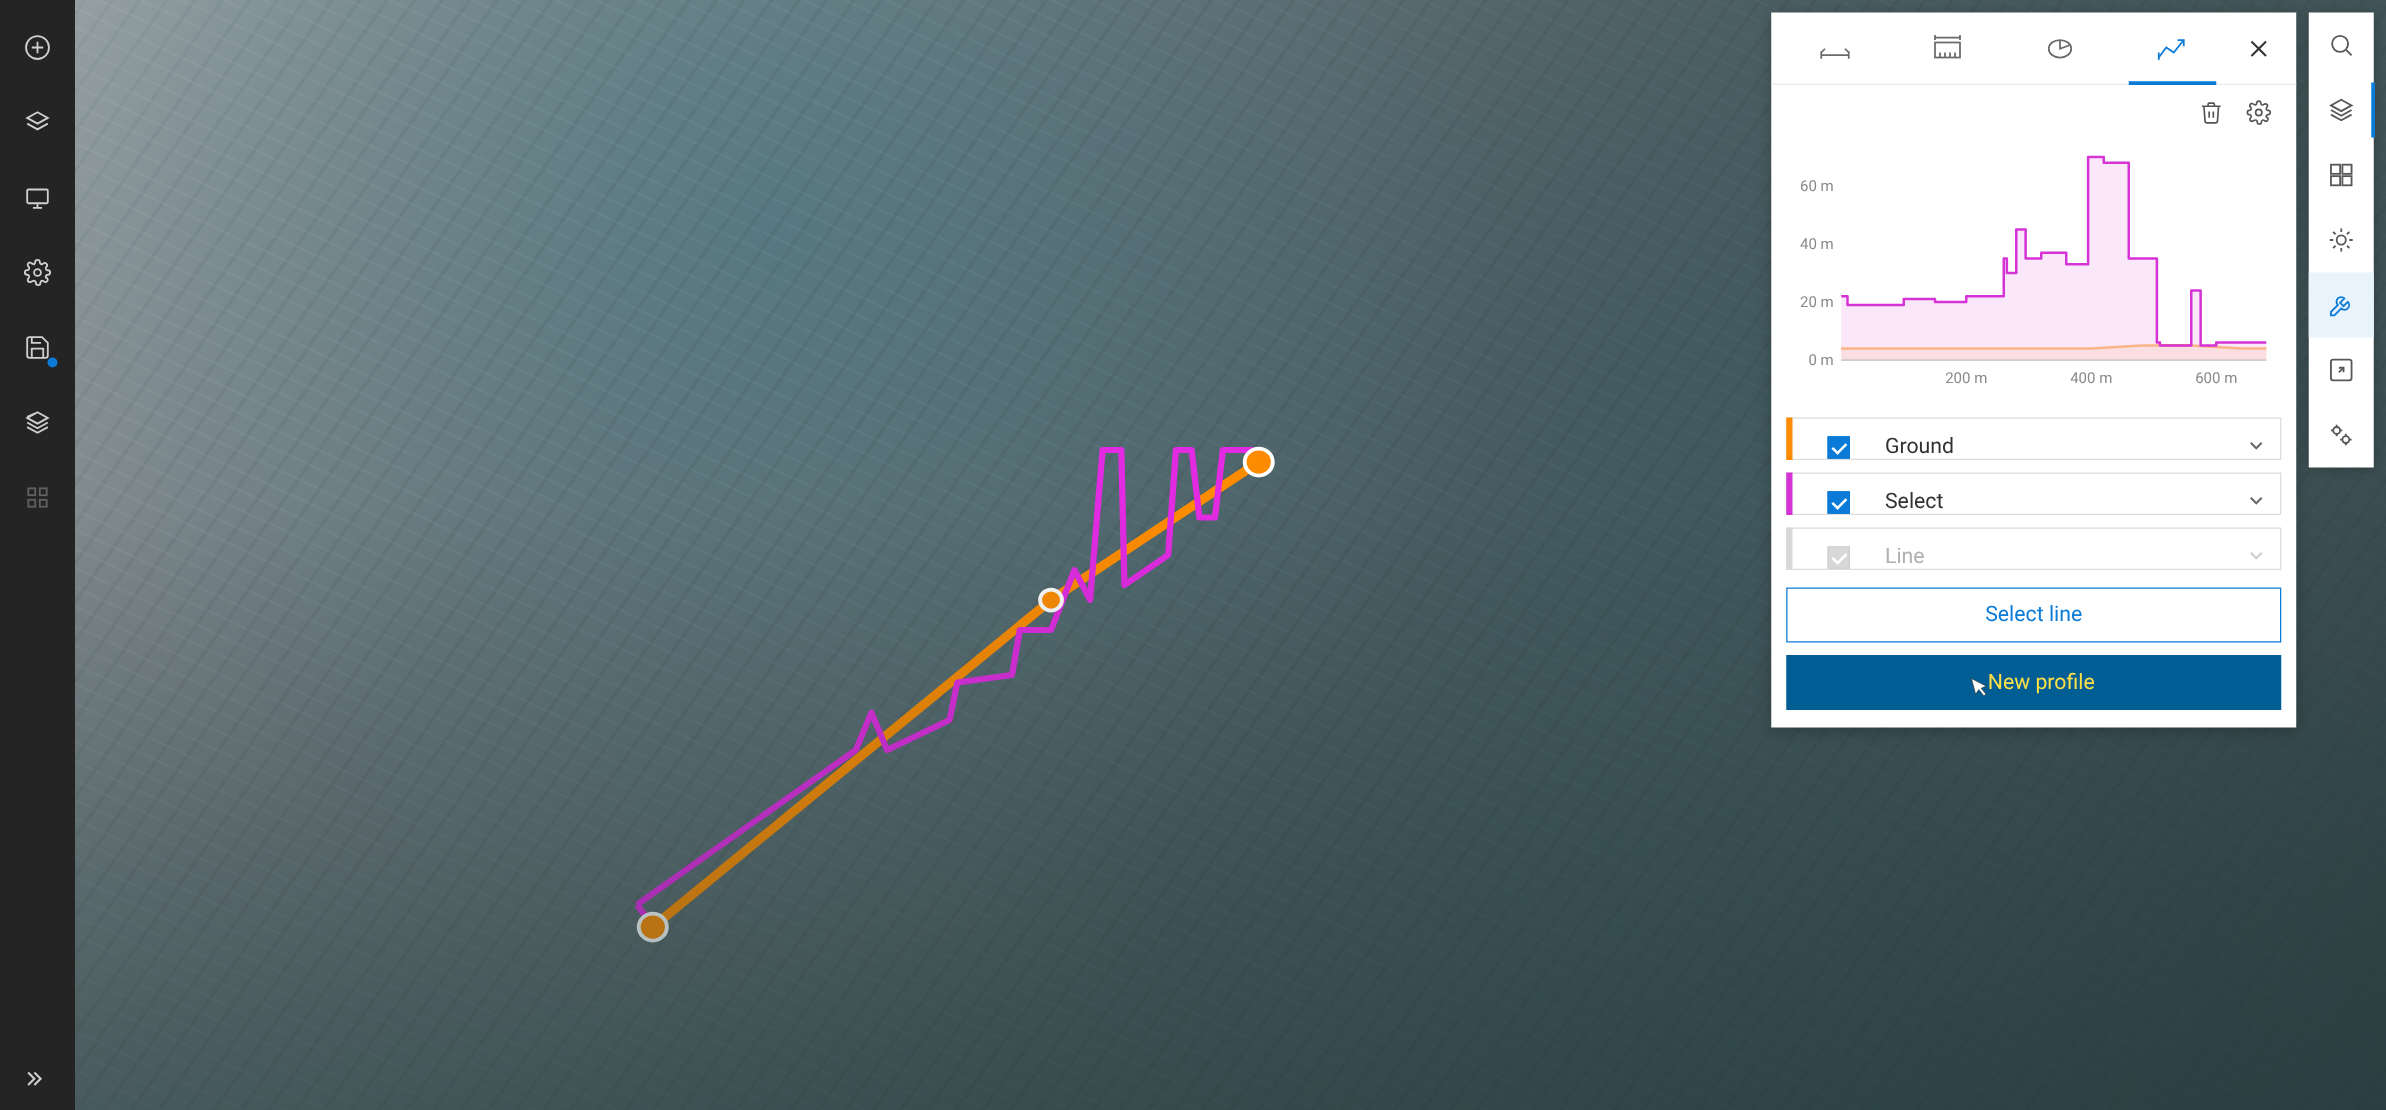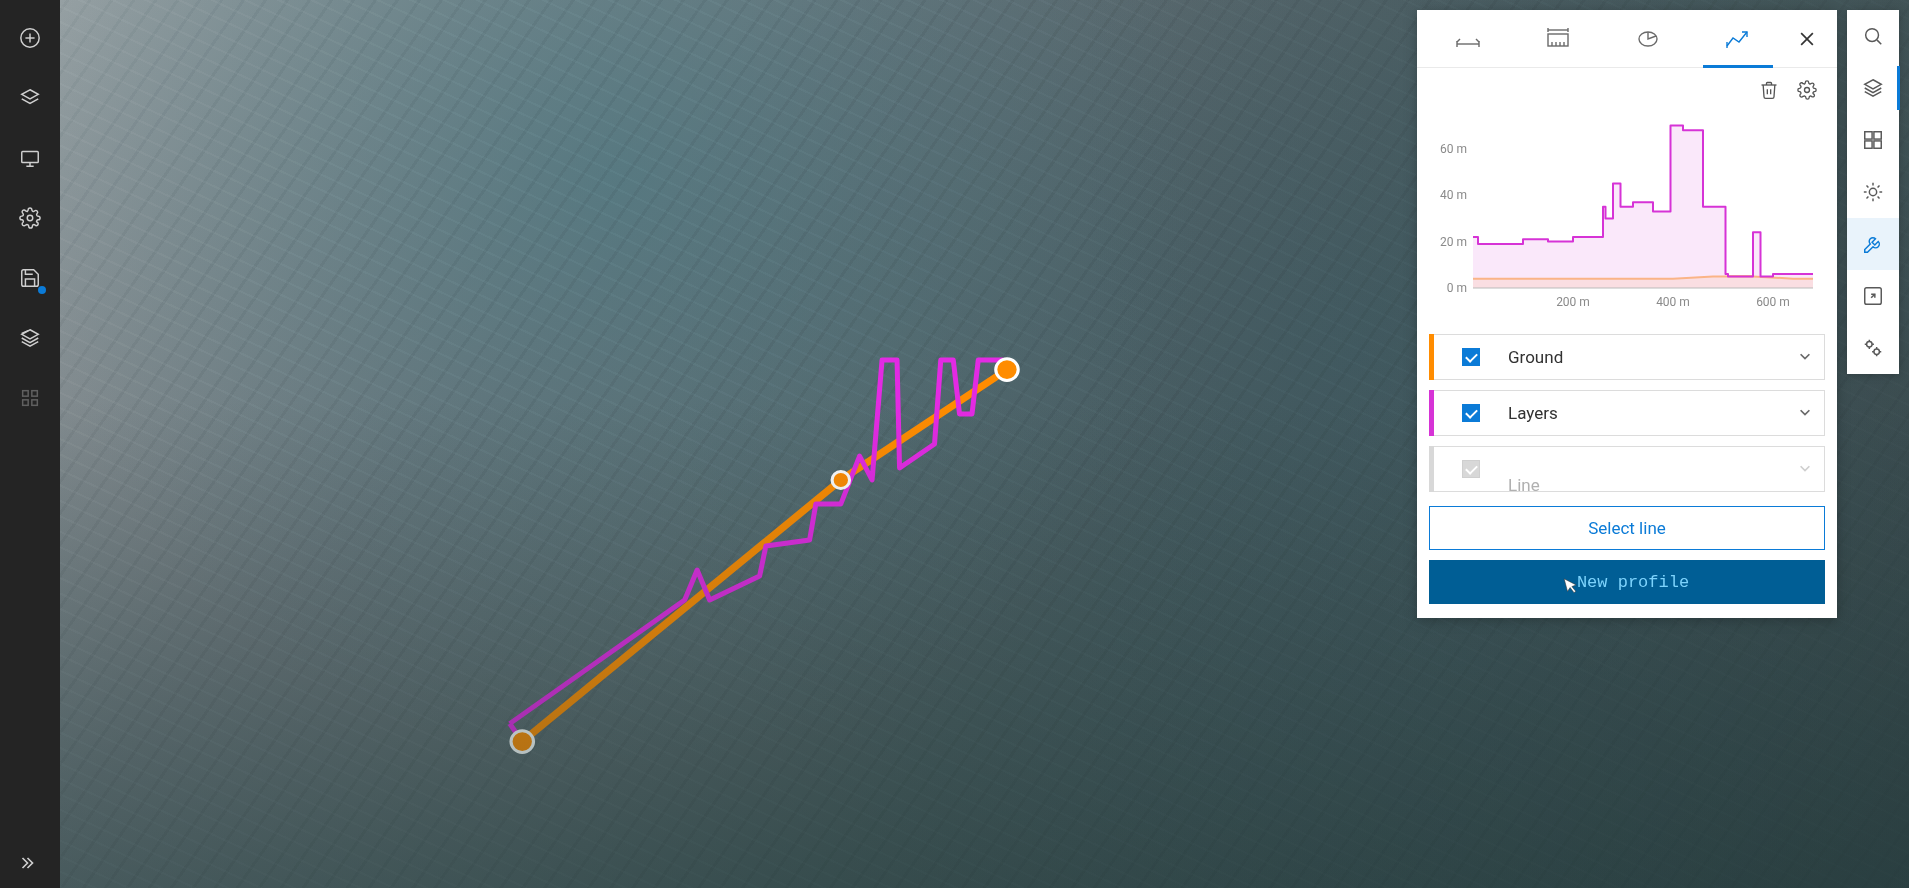--- a/index.html
+++ b/index.html
@@ -110,23 +110,23 @@
     width:32px;height:32px;display:flex;align-items:center;justify-content:center;
     cursor:pointer; color:#555;
   }
   .panel .chart-toolbar .icon-btn svg{width:20px;height:20px;stroke:#555;fill:none;stroke-width:1.6;}
 
   .panel .chart-wrap { padding: 0 16px 4px 16px; }
   .panel .chart { width:100%; height:210px; }
 
   .panel .layerlist { padding: 10px 12px 14px 12px; display:flex; flex-direction:column; gap:10px; }
   .layer-row {
-    display:flex; align-items:center;
+    display:flex; align-items:flex-end;
     border:1px solid #dcdcdc;
-    height:46px;
+    height:34px;
     padding: 0 12px;
     gap:28px;
     cursor:pointer;
   }
   .layer-row .swatch {
     width:5px; align-self:stretch; margin:-1px 0 -1px -13px;
   }
   .layer-row.ground .swatch{ background:#ff8c00; }
   .layer-row.layers .swatch{ background:#d633d6; }
   .layer-row.line .swatch{ background:#d8d8d8; }
@@ -149,21 +149,21 @@
   .layer-row.line .chev svg{stroke:#cfcfcf;}
 
   .btn {
     margin: 0 12px;
     height:44px;
     display:flex;align-items:center;justify-content:center;
     font-size:17px;
     cursor:pointer;
   }
   .btn.outline { border:1px solid #0b7bd7; color:#0b7bd7; background:#fff; }
-  .btn.solid { background:#005e95; color:#7dd3fc; margin-top:10px; margin-bottom:14px;font-family:Liberation Mono, monospace; }
+  .btn.solid { background:#005e95; color:#fde047; margin-top:10px; margin-bottom:14px; }
 
   
   .cursor-glyph{
     display:inline-block;
     width:14px;height:18px;
     margin-right:-2px;
     transform: translateY(3px) rotate(-15deg);
   }
   .cursor-glyph svg{width:14px;height:18px;fill:#fff;stroke:#333;stroke-width:.5;}
 
@@ -407,21 +407,21 @@
         <span class="swatch"></span>
         <input type="checkbox" checked="" style="">
         <span class="lbl">Ground</span>
         <span class="chev"><svg viewBox="0 0 16 16">
               <polyline points="3 6 8 11 13 6"></polyline>
             </svg></span>
       </div>
       <div class="layer-row layers">
         <span class="swatch"></span>
         <input type="checkbox" checked="" style="">
-        <span class="lbl">Layers</span>
+        <span class="lbl">Select</span>
         <span class="chev"><svg viewBox="0 0 16 16">
               <polyline points="3 6 8 11 13 6"></polyline>
             </svg></span>
       </div>
       <div class="layer-row line">
         <span class="swatch"></span>
         <input type="checkbox" checked="" disabled="" style="">
         <span class="lbl">Line</span>
         <span class="chev"><svg viewBox="0 0 16 16">
               <polyline points="3 6 8 11 13 6"></polyline>

